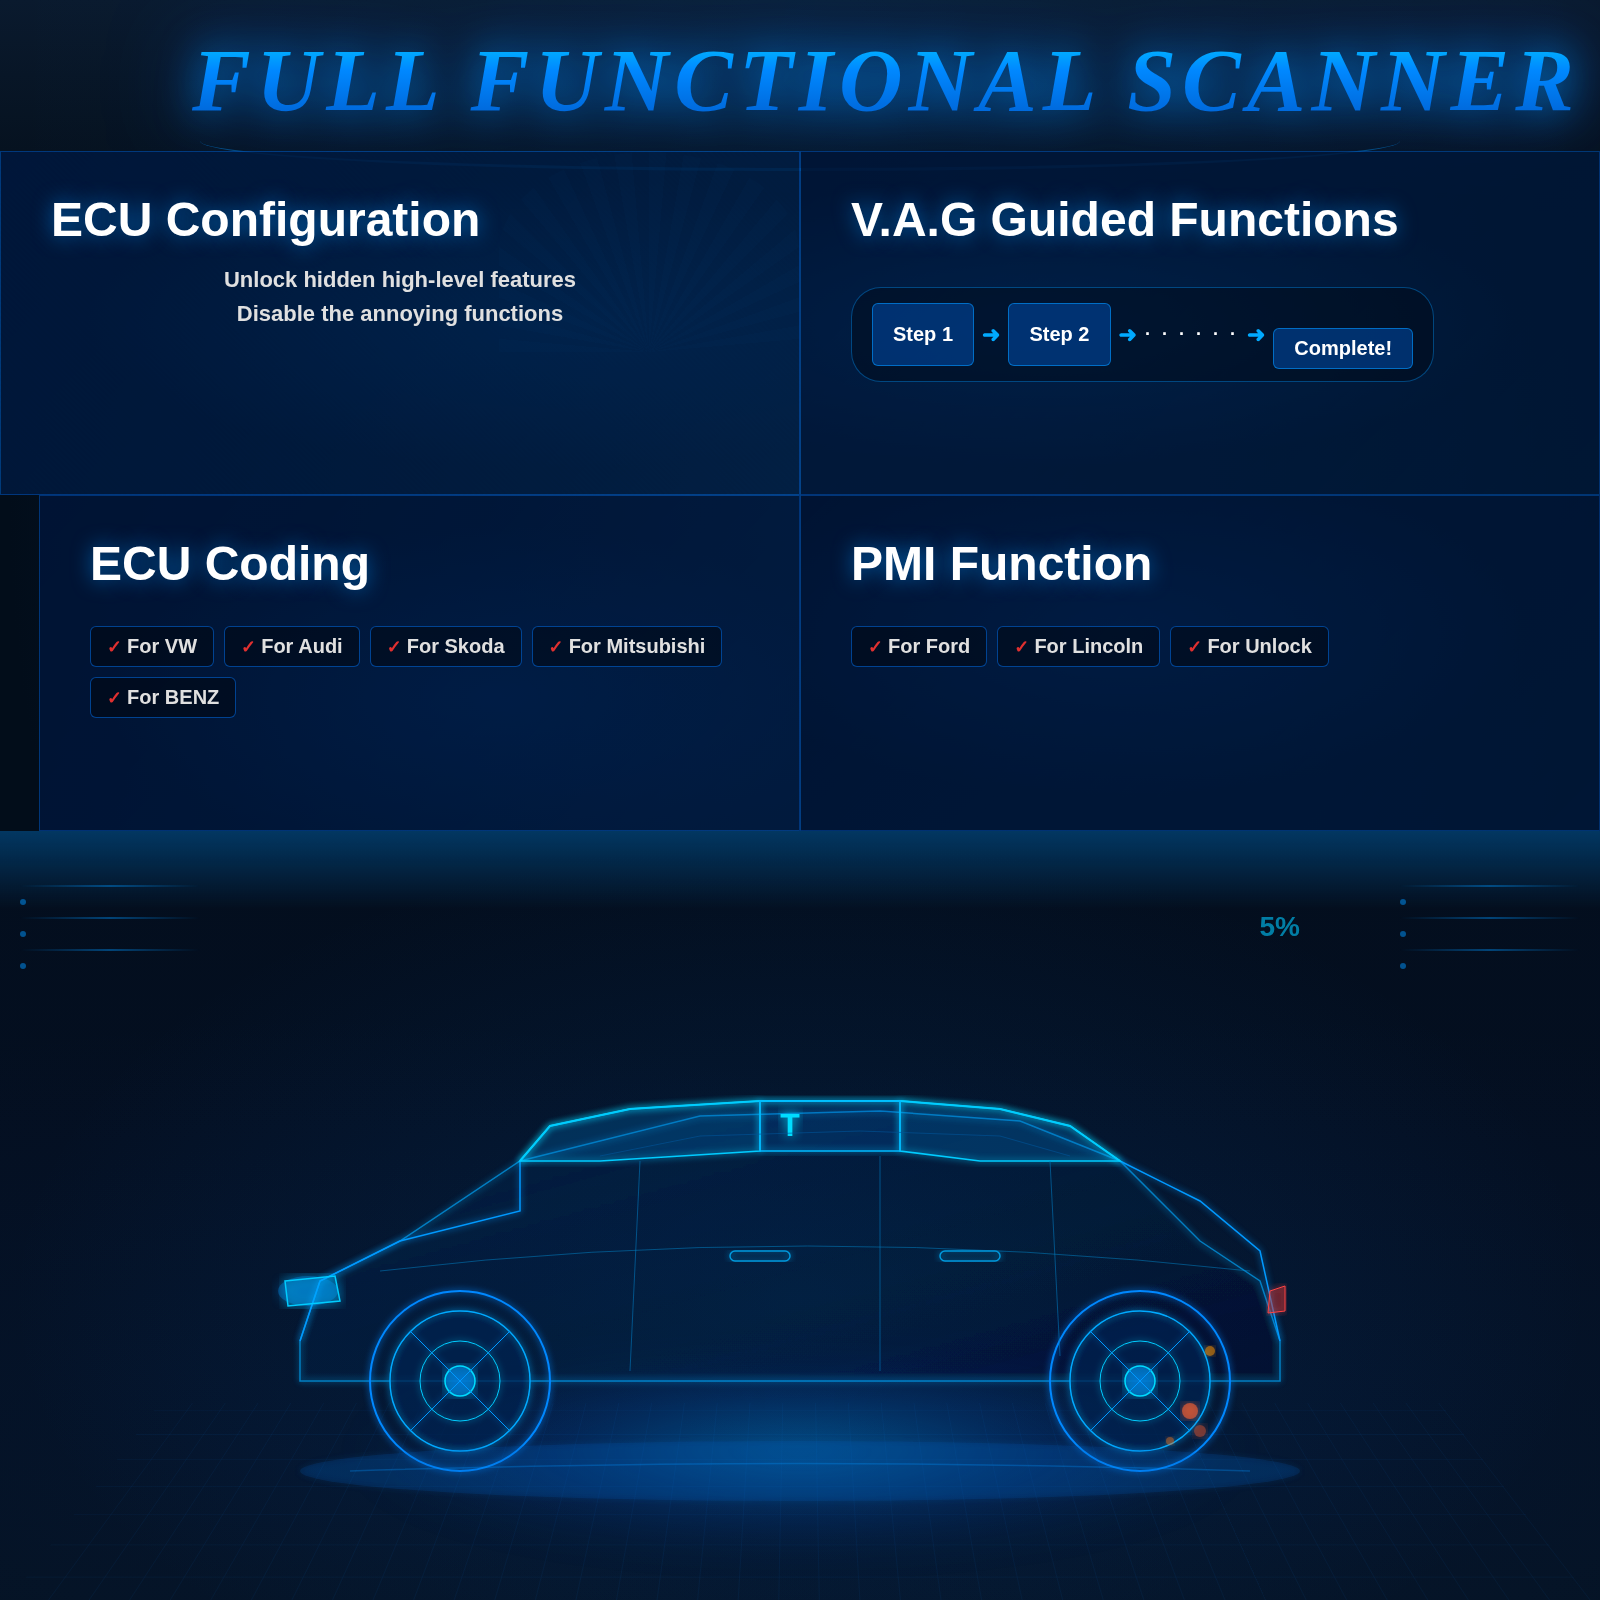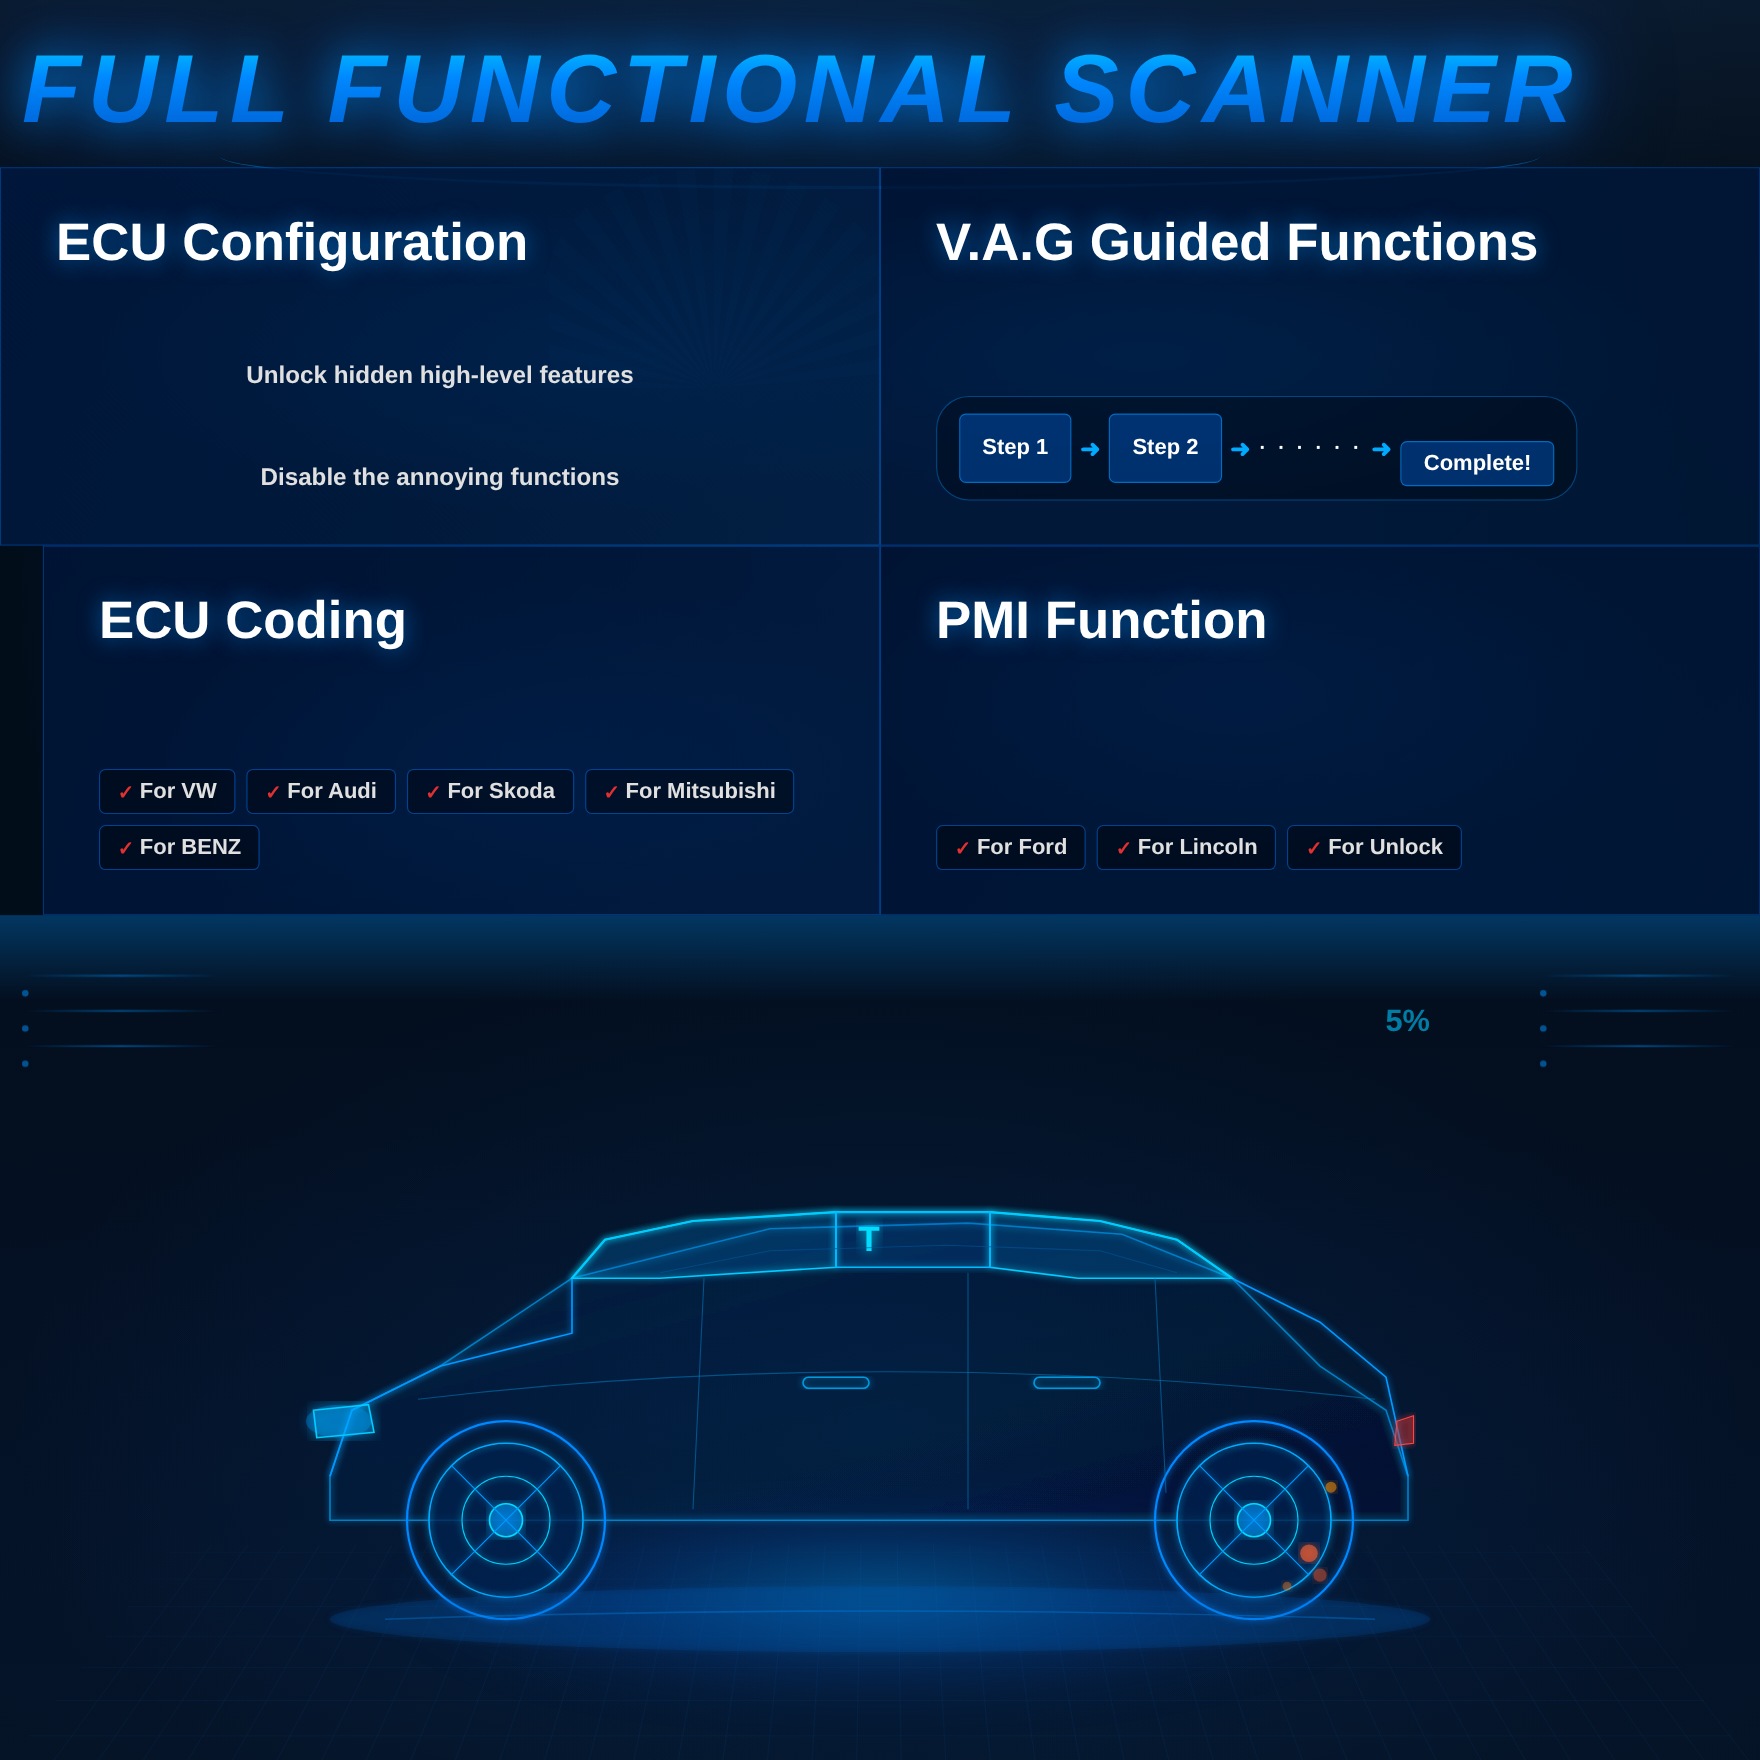--- a/index.html
+++ b/index.html
@@ -24,24 +24,25 @@
 
     .content-wrapper {
       position: relative;
       z-index: 1;
       width: 1600px;
       height: 1600px;
     }
 
     
     .header {
-      text-align: left;
+      text-align: right;
       padding: 30px 20px 20px;
       background: linear-gradient(180deg, #0a1a2e 0%, #061220 100%);
       position: relative;
+      font-family: Liberation Serif, serif;
     }
 
     .header::before {
       content: '';
       position: absolute;
       top: 0; left: 0; right: 0;
       height: 100%;
       background: linear-gradient(90deg, 
         transparent 0%, 
         rgba(0,150,255,0.05) 50%, 
@@ -141,21 +142,21 @@
         radial-gradient(ellipse at 40% 40%, rgba(0,60,140,0.4) 0%, transparent 60%);
     }
 
     .card-content {
       position: relative;
       z-index: 2;
       padding: 40px 50px;
       height: 100%;
       display: flex;
       flex-direction: column;
-      justify-content: space-between;
+      justify-content: flex-start;
     }
 
     .card-title {
       font-size: 48px;
       font-weight: 900;
       color: #ffffff;
       margin-bottom: 20px;
       text-shadow: 0 0 20px rgba(0,150,255,0.6);
     }
 

